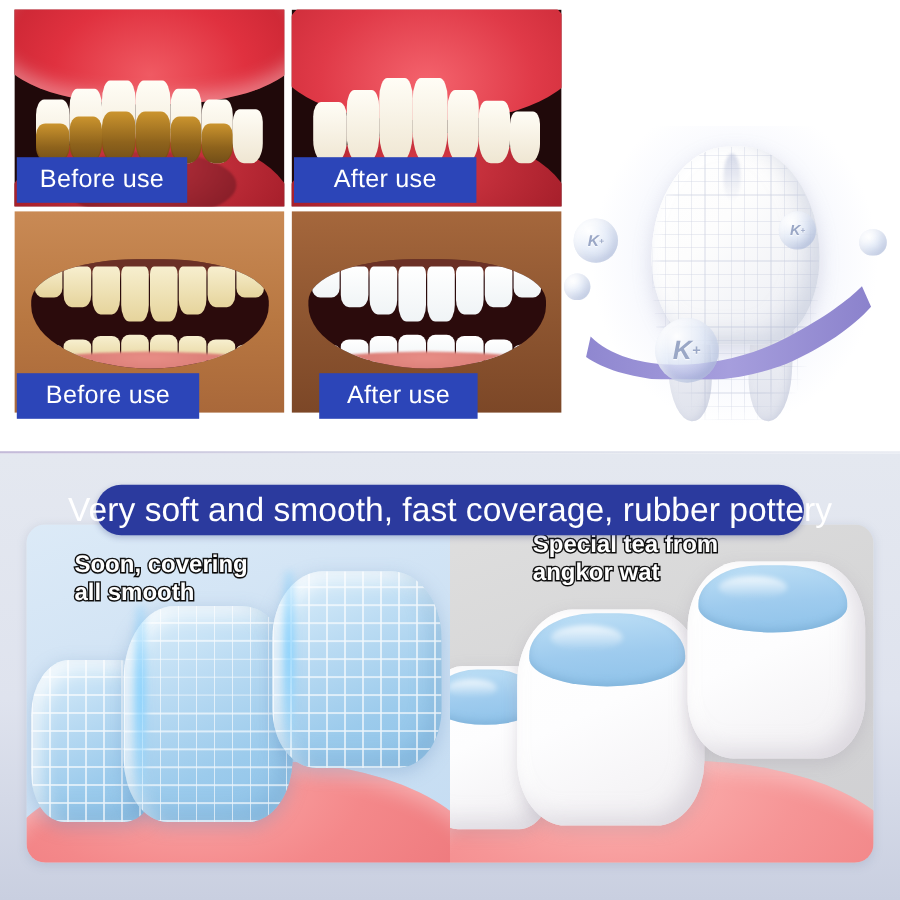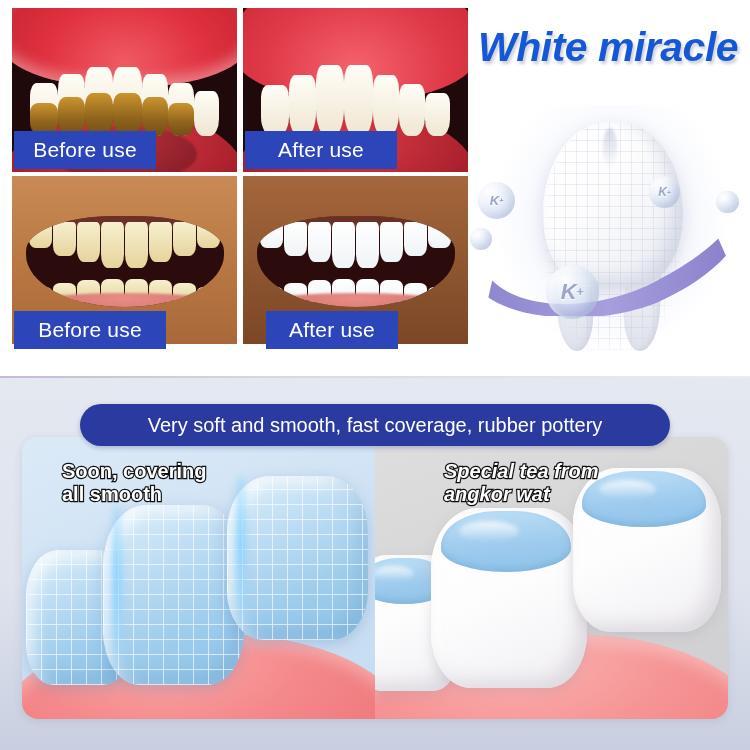--- a/index.html
+++ b/index.html
@@ -197,21 +197,21 @@
     background:linear-gradient(180deg,#e4e8f0 0%, #dfe3ee 55%, #c9cfe0 100%);
   }
 
   
   #feature-banner {
     position:absolute; left:80px; top:404px;
     width:590px; height:42px;
     background:#2b3a9e;
     border-radius:21px;
     display:flex; align-items:center; justify-content:center;
-    color:#ffffff; font-size:20px;
+    color:#ffffff; font-size:28px;
     white-space:nowrap;
     box-shadow:0 2px 5px rgba(40,50,120,.28);
     z-index:5;
   }
 
   
   #comparison-panel {
     position:absolute; left:22px; top:437px;
     width:706px; height:282px;
     border-radius:16px;
@@ -294,21 +294,21 @@
     font-size:20px;
     font-weight:bold;
     line-height:1.16;
     white-space:pre-line;
     z-index:4;
     -webkit-text-stroke:2.4px #111111;
     paint-order:stroke fill;
     text-shadow:0 1px 0 rgba(0,0,0,.25);
   }
   #caption-left  { left:62px;  top:460px; }
-  #caption-right { left:444px; top:460px;font-style:italic; }
+  #caption-right { left:444px; top:443px; }
 </style>
 </head>
 <body>
 
 <div id="top-section">
 
   <div class="photo-cell" id="photo-before-1">
     <div class="photo-art">
       <div class="mouth-dark"></div>
       <div class="lip-upper">
@@ -415,21 +415,20 @@
         <div class="lip-band-bot"></div>
       </div>
     </div>
   </div>
 
   <div class="use-label" id="label-before-1" style="background:#2c45b8">Before use</div>
   <div class="use-label" id="label-after-1" style="background:#2c45b8">After use</div>
   <div class="use-label" id="label-before-2" style="background:#2c45b8">Before use</div>
   <div class="use-label" id="label-after-2" style="background:#2c45b8">After use</div>
 
-  <div id="headline">White miracle</div>
 
   <div id="tooth-graphic">
     <div class="bg-glow"></div>
     <div class="root" id="root-left"></div>
     <div class="root" id="root-right"></div>
     <div class="tooth-body"></div>
     <div class="tooth-notch"></div>
     <div class="tooth-mesh"></div>
 
     <svg class="ribbon" viewBox="0 0 260 90">

